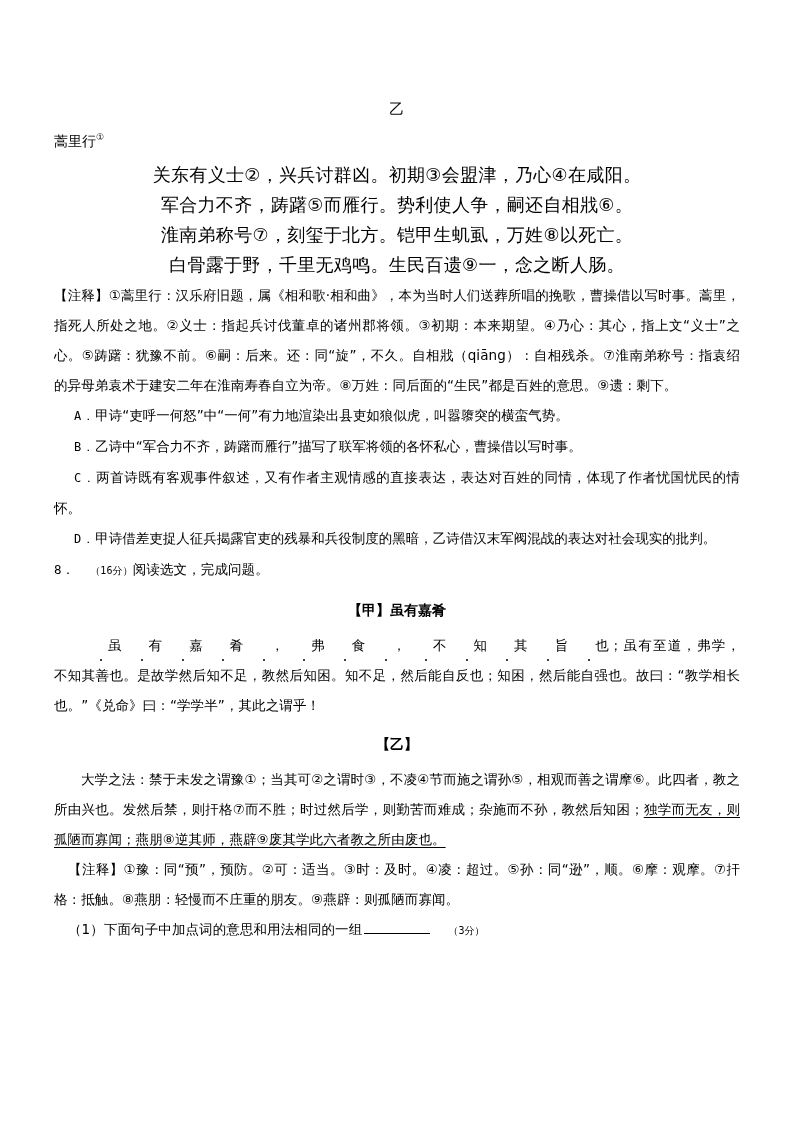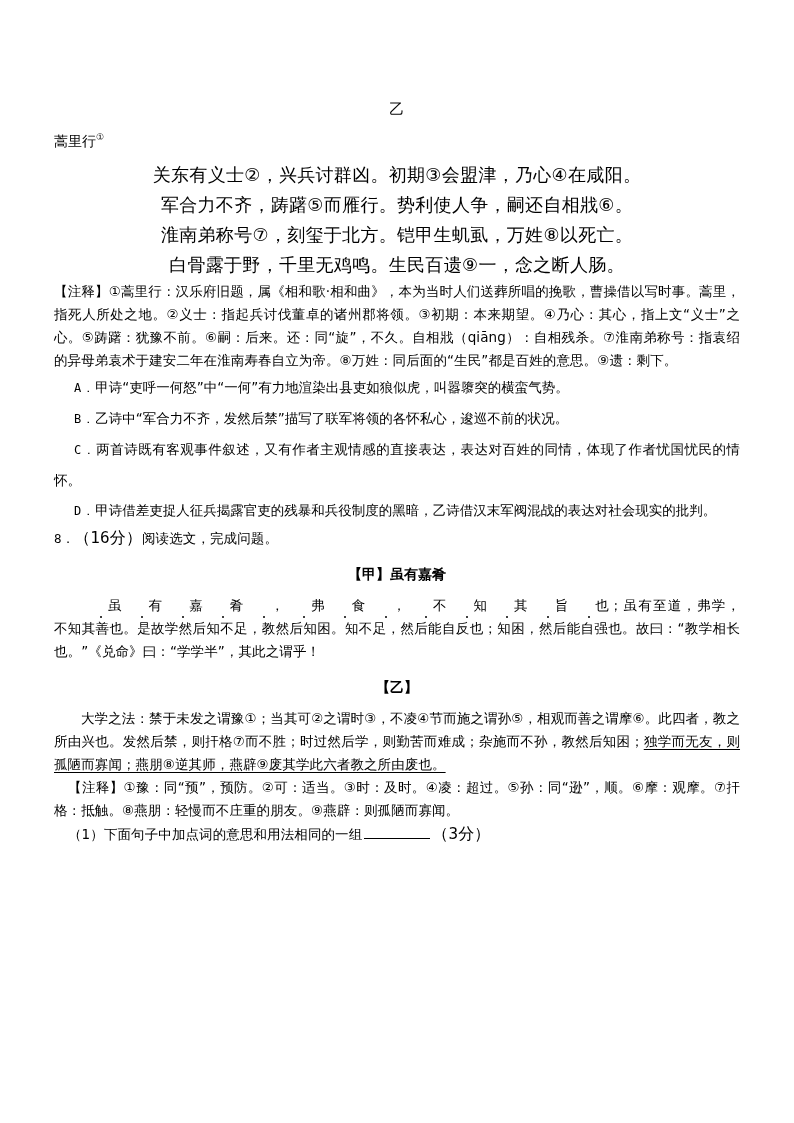--- a/index.html
+++ b/index.html
@@ -51,21 +51,21 @@
     text-align: center;
     font-size: 18px;
     line-height: 30px;
     margin: 0;
     letter-spacing: 0.3px;
   }
 
   
   .para {
     font-size: 13.5px;
-    line-height: 23px;
+    line-height: 30px;
     margin: 0;
     text-align: justify;
     text-justify: inter-ideograph;
     letter-spacing: 0.1px;
   }
   .para.indent2 { text-indent: 27px; }
   .para.indent1 { text-indent: 14px; }
 
   .opt {
     font-size: 13.5px;
@@ -79,21 +79,22 @@
     font-family: "DejaVu Sans Mono", "Liberation Mono", monospace;
     font-size: 12px;
     letter-spacing: 1px;
   }
   .qnum {
     font-family: "DejaVu Sans Mono", "Liberation Mono", monospace;
     font-size: 12.5px;
   }
   .small-num {
     font-family: "DejaVu Sans Mono", "Liberation Mono", monospace;
-    font-size: 16px;
+    font-size: 10px;
+    margin-left: 16px;
   }
 
   .sup {
     font-size: 9px;
     vertical-align: super;
     line-height: 0;
   }
 
   .uline {
     text-decoration: underline;
@@ -134,21 +135,21 @@
   <div class="poem-subtitle cn"><span>蒿里行</span><span class="sup">①</span></div>
 
   <div class="poem-line cn">关东有义士②，兴兵讨群凶。初期③会盟津，乃心④在咸阳。</div>
   <div class="poem-line cn">军合力不齐，踌躇⑤而雁行。势利使人争，嗣还自相戕⑥。</div>
   <div class="poem-line cn">淮南弟称号⑦，刻玺于北方。铠甲生虮虱，万姓⑧以死亡。</div>
   <div class="poem-line cn">白骨露于野，千里无鸡鸣。生民百遗⑨一，念之断人肠。</div>
 
   <div class="para cn"><span>【注释】</span><span>①蒿里行：汉乐府旧题，属《相和歌·相和曲》，本为当时人们送葬所唱的挽歌，曹操借以写时事。蒿里，指死人所处之地。②义士：指起兵讨伐董卓的诸州郡将领。③初期：本来期望。④乃心：其心，指上文“义士”之心。⑤踌躇：犹豫不前。⑥嗣：后来。还：同“旋”，不久。自相戕（qiāng）：自相残杀。⑦淮南弟称号：指袁绍的异母弟袁术于建安二年在淮南寿春自立为帝。⑧万姓：同后面的“生民”都是百姓的意思。⑨遗：剩下。</span></div>
 
   <div class="opt cn"><span class="lbl">A．</span><span>甲诗“吏呼一何怒”中“一何”有力地渲染出县吏如狼似虎，叫嚣隳突的横蛮气势。</span></div>
-  <div class="opt cn"><span class="lbl">B．</span><span>乙诗中“军合力不齐，发然后禁”描写了联军将领的各怀私心，逡巡不前的状况。</span></div>
+  <div class="opt cn"><span class="lbl">B．</span><span>乙诗中“军合力不齐，踌躇而雁行”描写了联军将领的各怀私心，曹操借以写时事。</span></div>
   <div class="opt cn"><span class="lbl">C．</span><span>两首诗既有客观事件叙述，又有作者主观情感的直接表达，表达对百姓的同情，体现了作者忧国忧民的情怀。</span></div>
   <div class="opt cn"><span class="lbl">D．</span><span>甲诗借差吏捉人征兵揭露官吏的残暴和兵役制度的黑暗，乙诗借汉末军阀混战的表达对社会现实的批判。</span></div>
 
   <div class="para cn"><span class="qnum">8．</span><span class="small-num">（16分）</span><span>阅读选文，完成问题。</span></div>
 
   <div class="section-head cn">【甲】虽有嘉肴</div>
   <div class="para indent2 cn"><span class="uline"><span class="dotemph">虽</span><span class="dotemph">有</span><span class="dotemph">嘉</span><span class="dotemph">肴</span><span class="dotemph">，</span><span class="dotemph">弗</span><span class="dotemph">食</span><span class="dotemph">，</span><span class="dotemph">不</span><span class="dotemph">知</span><span class="dotemph">其</span><span class="dotemph">旨</span><span class="dotemph">也</span></span><span>；虽有至道，弗学，不知其善也。是故学然后知不足，教然后知困。知不足，然后能自反也；知困，然后能自强也。故曰：“教学相长也。”《兑命》曰：“学学半”，其此之谓乎！</span></div>
 
   <div class="section-head cn">【乙】</div>
   <div class="para indent2 cn"><span>大学之法：禁于未发之谓豫①；当其可②之谓时③，不凌④节而施之谓孙⑤，相观而善之谓摩⑥。此四者，教之所由兴也。发然后禁，则扞格⑦而不胜；时过然后学，则勤苦而难成；杂施而不孙，教然后知困；</span><span class="uline">独学而无友，则孤陋而寡闻；燕朋⑧逆其师，燕辟⑨废其学此六者教之所由废也。</span></div>

